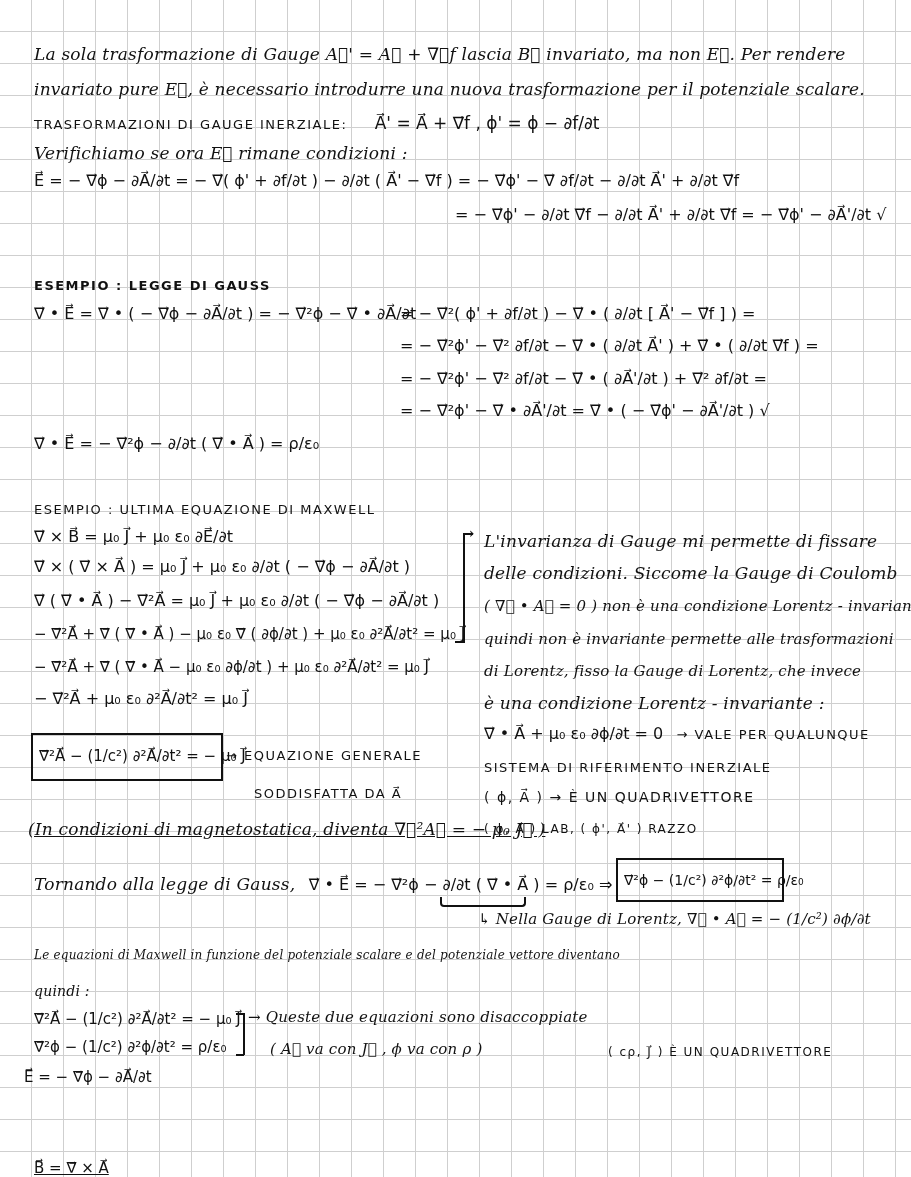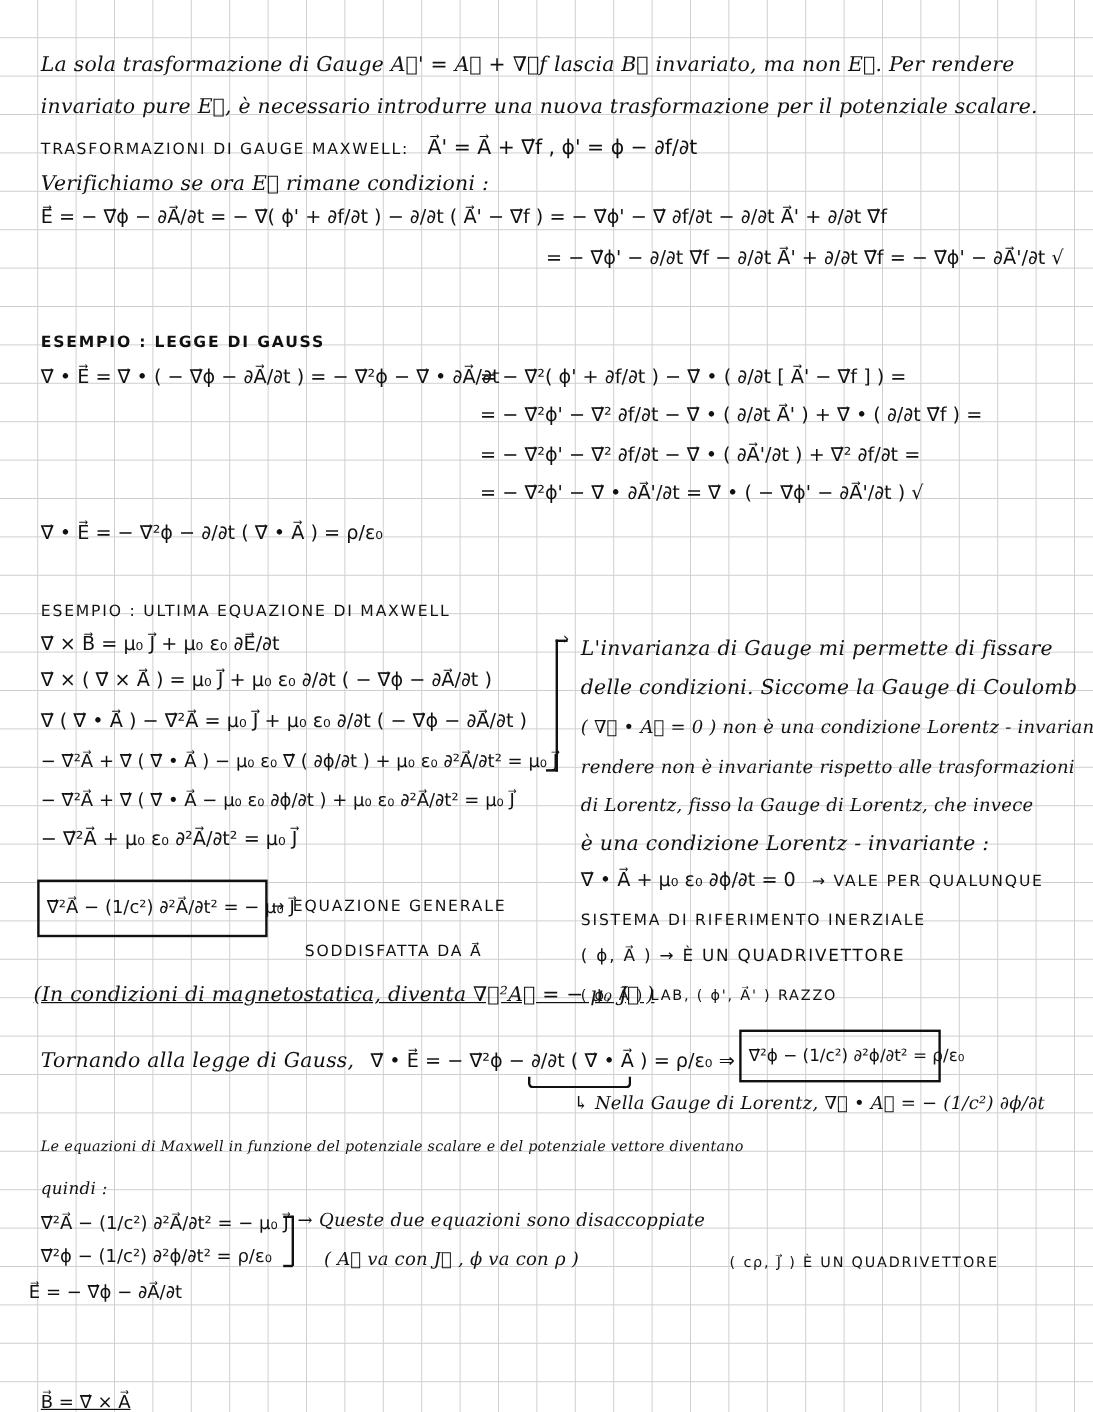--- a/index.html
+++ b/index.html
@@ -23,22 +23,22 @@
   .hbar { position: absolute; border-top: 2px solid #111; }
   .arrowhead { position: absolute; font-size: 14px; line-height: 14px; }
   .underbrace { position: absolute; border: 2px solid #111; border-top: none; height: 8px; border-radius: 0 0 4px 4px; }
 </style>
 </head>
 <body>
 
 <div class="ln hand" style="left:34px; top:43px;">La sola trasformazione di Gauge A⃗' = A⃗ + ∇⃗f lascia B⃗ invariato, ma non E⃗. Per rendere</div>
 <div class="ln hand" style="left:34px; top:78px;">invariato pure E⃗, è necessario introdurre una nuova trasformazione per il potenziale scalare.</div>
 <div class="ln" style="left:34px; top:112px;">
-  <span class="caps">TRASFORMAZIONI DI GAUGE MAXWELL:</span>
-  <span class="math" style="margin-left:10px;">A⃗' = A⃗ + ∇⃗f ,  ϕ' = ϕ − ∂f/∂t</span>
+  <span class="caps">TRASFORMAZIONI DI GAUGE INERZIALE:</span>
+  <span class="math" style="margin-left:22px;">A⃗' = A⃗ + ∇⃗f ,  ϕ' = ϕ − ∂f/∂t</span>
 </div>
 <div class="ln hand" style="left:34px; top:142px;">Verifichiamo se ora E⃗ rimane condizioni :</div>
 <div class="ln math" style="left:34px; top:170px; font-size:16px;">E⃗ = − ∇⃗ϕ − ∂A⃗/∂t  =  − ∇⃗( ϕ' + ∂f/∂t ) − ∂/∂t ( A⃗' − ∇⃗f ) = − ∇⃗ϕ' − ∇⃗ ∂f/∂t − ∂/∂t A⃗' + ∂/∂t ∇⃗f</div>
 <div class="ln math" style="left:455px; top:204px; font-size:16px;">= − ∇⃗ϕ' − ∂/∂t ∇⃗f − ∂/∂t A⃗' + ∂/∂t ∇⃗f  =  − ∇⃗ϕ' − ∂A⃗'/∂t   √</div>
 
 <div class="ln caps" style="left:34px; top:275px;font-weight:bold;">ESEMPIO : LEGGE DI GAUSS</div>
 <div class="ln math" style="left:34px; top:303px; font-size:16px;">∇⃗ • E⃗ = ∇⃗ • ( − ∇⃗ϕ − ∂A⃗/∂t )  =  − ∇⃗²ϕ − ∇⃗ • ∂A⃗/∂t</div>
 <div class="ln math" style="left:400px; top:303px; font-size:16px;">= − ∇⃗²( ϕ' + ∂f/∂t ) − ∇⃗ • ( ∂/∂t [ A⃗' − ∇⃗f ] ) =</div>
 <div class="ln math" style="left:400px; top:335px; font-size:16px;">= − ∇⃗²ϕ' − ∇⃗² ∂f/∂t − ∇⃗ • ( ∂/∂t A⃗' ) + ∇⃗ • ( ∂/∂t ∇⃗f ) =</div>
 <div class="ln math" style="left:400px; top:368px; font-size:16px;">= − ∇⃗²ϕ' − ∇⃗² ∂f/∂t − ∇⃗ • ( ∂A⃗'/∂t ) + ∇⃗² ∂f/∂t =</div>
@@ -54,21 +54,21 @@
 <div class="ln math" style="left:34px; top:688px; font-size:16px;">− ∇⃗²A⃗ + μ₀ ε₀ ∂²A⃗/∂t² = μ₀ J⃗</div>
 
 <div class="vbar" style="left:463px; top:533px; height:110px;"></div>
 <div class="hbar" style="left:455px; top:641px; width:10px;"></div>
 <div class="hbar" style="left:463px; top:533px; width:10px;"></div>
 <div class="arrowhead" style="left:469px; top:526px;">›</div>
 
 <div class="ln hand" style="left:484px; top:530px;">L'invarianza di Gauge mi permette di fissare</div>
 <div class="ln hand" style="left:484px; top:562px;">delle condizioni. Siccome la Gauge di Coulomb</div>
 <div class="ln hand" style="left:484px; top:595px; font-size:15px;">( ∇⃗ • A⃗ = 0 ) non è una condizione Lorentz - invariante,</div>
-<div class="ln hand" style="left:484px; top:628px; font-size:15px;">rendere non è invariante rispetto alle trasformazioni</div>
+<div class="ln hand" style="left:484px; top:628px; font-size:15px;">quindi non è invariante permette alle trasformazioni</div>
 <div class="ln hand" style="left:484px; top:660px; font-size:15px;">di Lorentz, fisso la Gauge di Lorentz, che invece</div>
 <div class="ln hand" style="left:484px; top:692px;">è una condizione Lorentz - invariante :</div>
 <div class="ln" style="left:484px; top:722px;">
   <span class="math" style="font-size:16px;">∇⃗ • A⃗ + μ₀ ε₀ ∂ϕ/∂t = 0</span>
   <span class="caps" style="margin-left:8px;">→  VALE PER QUALUNQUE</span>
 </div>
 <div class="ln caps" style="left:484px; top:757px;">SISTEMA DI RIFERIMENTO INERZIALE</div>
 <div class="ln caps" style="left:484px; top:786px; font-size:14px;">( ϕ, A⃗ )  →  È UN QUADRIVETTORE</div>
 <div class="ln caps" style="left:484px; top:818px; font-size:12px;text-align:right;">( ϕ, A⃗ ) LAB,  ( ϕ', A⃗' ) RAZZO</div>
 

